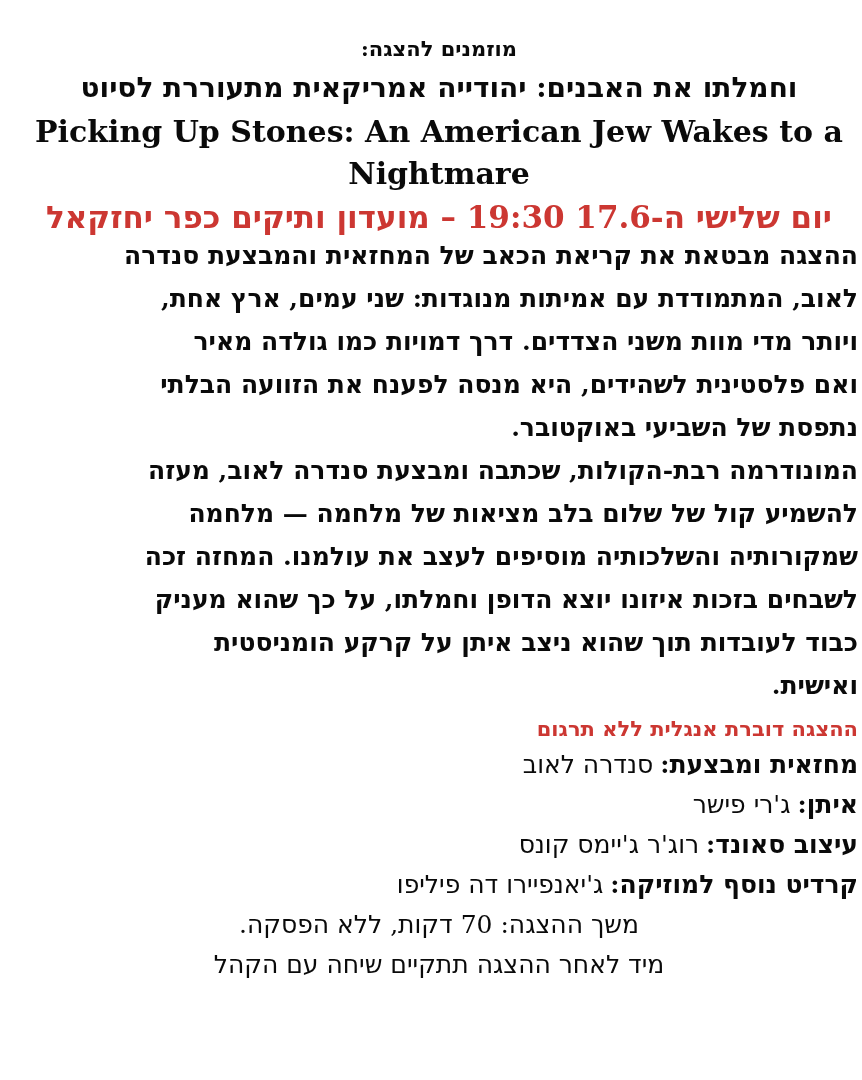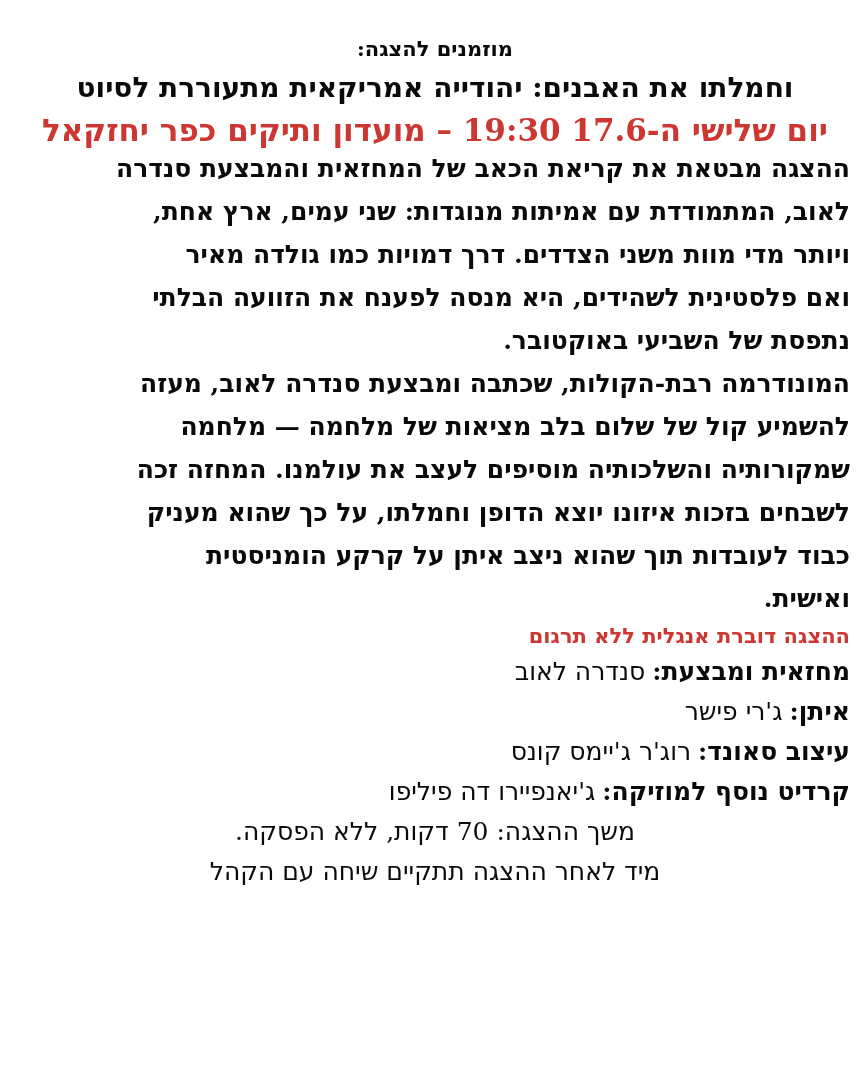--- a/index.html
+++ b/index.html
@@ -11,21 +11,21 @@
     width: 862px;
     height: 1080px;
     overflow: hidden;
     font-family: "DejaVu Serif", "DejaVu Sans", serif;
     color: #0a0a0a;
   }
   .flyer {
     box-sizing: border-box;
     width: 862px;
     height: 954px;
-    padding: 34px 12px 0 20px;
+    padding: 34px 4px 0 20px;
     direction: rtl;
   }
   .kicker {
     font-size: 21px;
     font-weight: 700;
     text-align: center;
     line-height: 30px;
   }
   .title-he {
     margin: 4px 0 0 0;
@@ -56,20 +56,21 @@
     margin: 0;
     font-size: 25px;
     font-weight: 700;
     text-align: right;
     line-height: 43px;
     white-space: pre-line;
   }
   .body-para.first {
   }
   .lang-note {
+    margin-top: 6px;
     font-size: 21px;
     font-weight: 700;
     text-align: right;
     line-height: 32px;
     color: var(--accent, #cc3732);
   }
   .credit-line {
     font-size: 25px;
     text-align: right;
     line-height: 40px;
@@ -88,20 +89,22 @@
 </style>
 </head>
 <body style="--accent: #cc3732;">
 
 <div class="flyer">
 
   <div class="kicker">מוזמנים להצגה:</div>
 
   <h1 class="title-he">וחמלתו את האבנים: יהודייה אמריקאית מתעוררת לסיוט</h1>
 
+  <h2 class="title-en">Picking Up Stones: An American Jew Wakes to a
+Nightmare</h2>
 
   <div class="date-line">יום שלישי ה-17.6 19:30 – מועדון ותיקים כפר יחזקאל</div>
 
   <p class="body-para first">ההצגה מבטאת את קריאת הכאב של המחזאית והמבצעת סנדרה
 לאוב, המתמודדת עם אמיתות מנוגדות: שני עמים, ארץ אחת,
 ויותר מדי מוות משני הצדדים. דרך דמויות כמו גולדה מאיר
 ואם פלסטינית לשהידים, היא מנסה לפענח את הזוועה הבלתי
 נתפסת של השביעי באוקטובר.</p>
 
   <p class="body-para">המונודרמה רבת-הקולות, שכתבה ומבצעת סנדרה לאוב, מעזה

